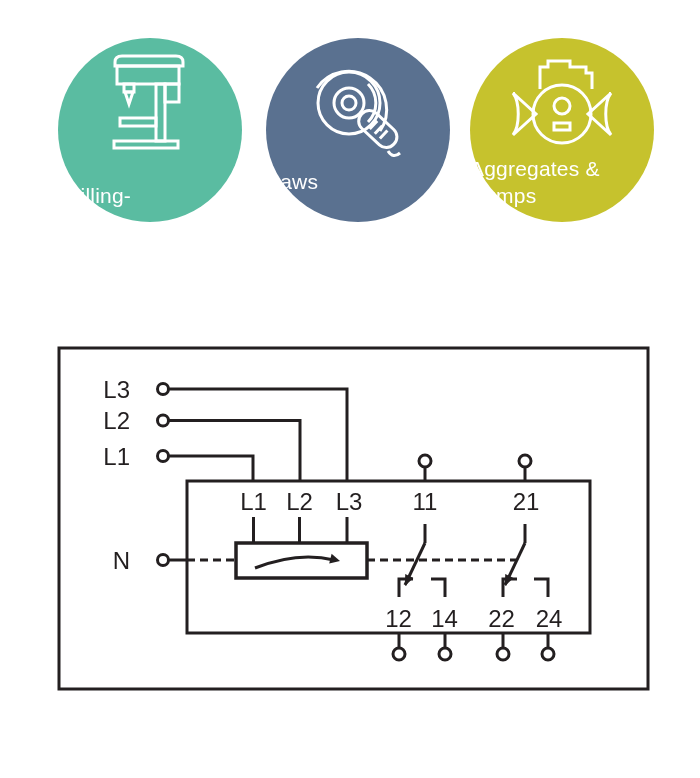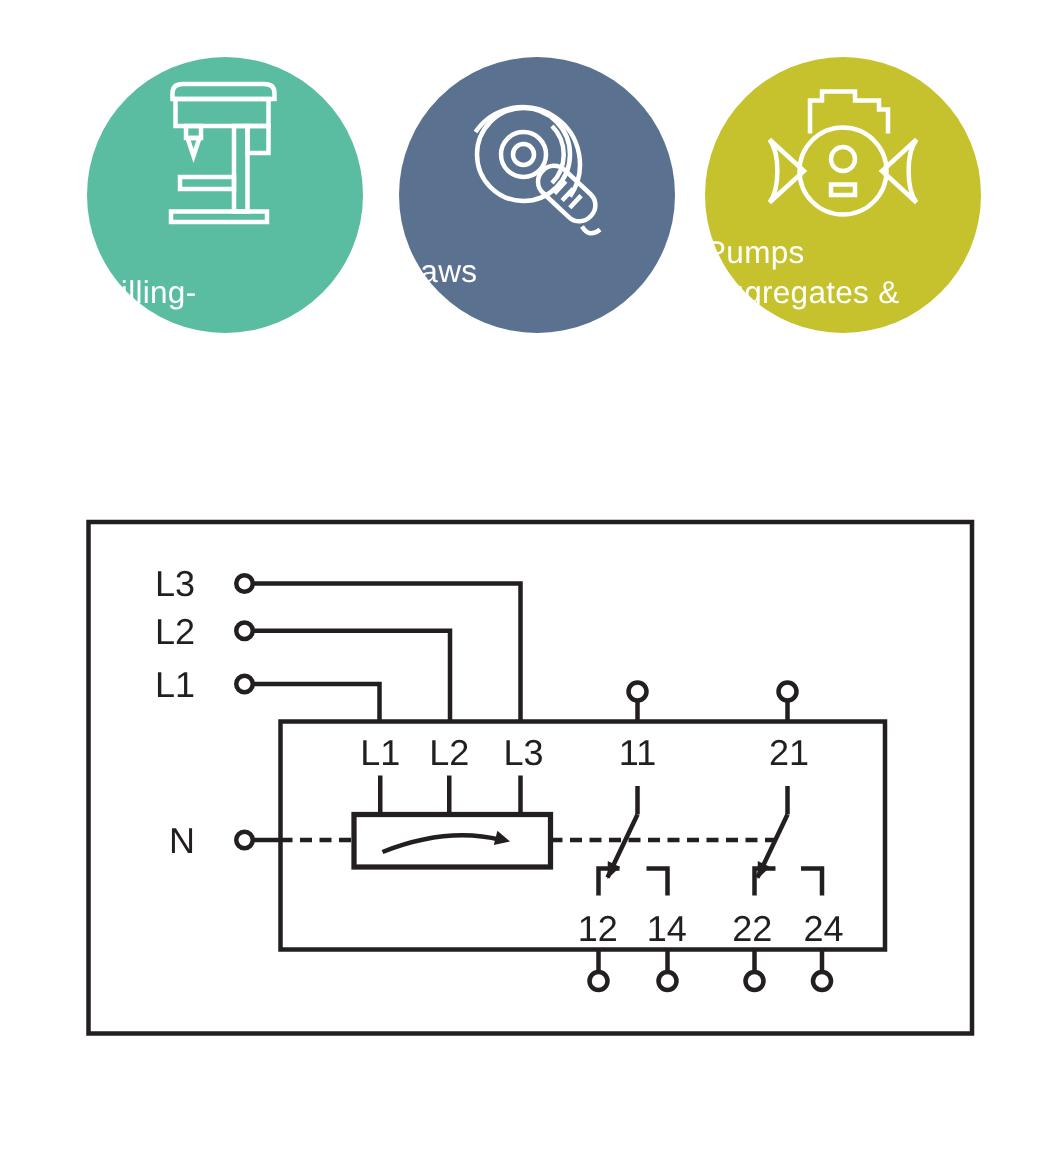--- a/index.html
+++ b/index.html
@@ -77,22 +77,22 @@
 <div class="tile tile-3" style="background-color: rgb(198, 194, 45);">
   <svg class="icon-svg" style="left:37px; top:20px;" width="110" height="100" viewBox="0 0 110 100">
     <path class="icon-stroke" d="M33,31 L33,9 L41,9 L41,3 L63,3 L63,9 L79,9 L79,15 L85,15 L85,31"></path>
     <circle class="icon-stroke" cx="55" cy="56" r="29"></circle>
     <circle class="icon-stroke" cx="55" cy="48" r="8"></circle>
     <rect class="icon-stroke" x="47" y="65" width="16" height="7"></rect>
     <path class="icon-stroke" d="M6,35 C13,44 13,68 6,77 L29,56 Z"></path>
     <path class="icon-stroke" d="M104,35 C97,44 97,68 104,77 L81,56 Z"></path>
   </svg>
   <div class="tile-label">
+    <span>Aggregates &amp;</span>
     <span>Pumps</span>
-    <span>Aggregates &amp;</span>
   </div>
 </div>
 
 <svg class="diagram" width="700" height="778" viewBox="0 0 700 778">
 
   <rect class="dline" x="59" y="348" width="589" height="341"></rect>
   <rect class="dline" x="187" y="481" width="403" height="152"></rect>
 
   <path class="dline" d="M168,389 H347 V481"></path>
   <path class="dline" d="M168,420.5 H300 V481"></path>

